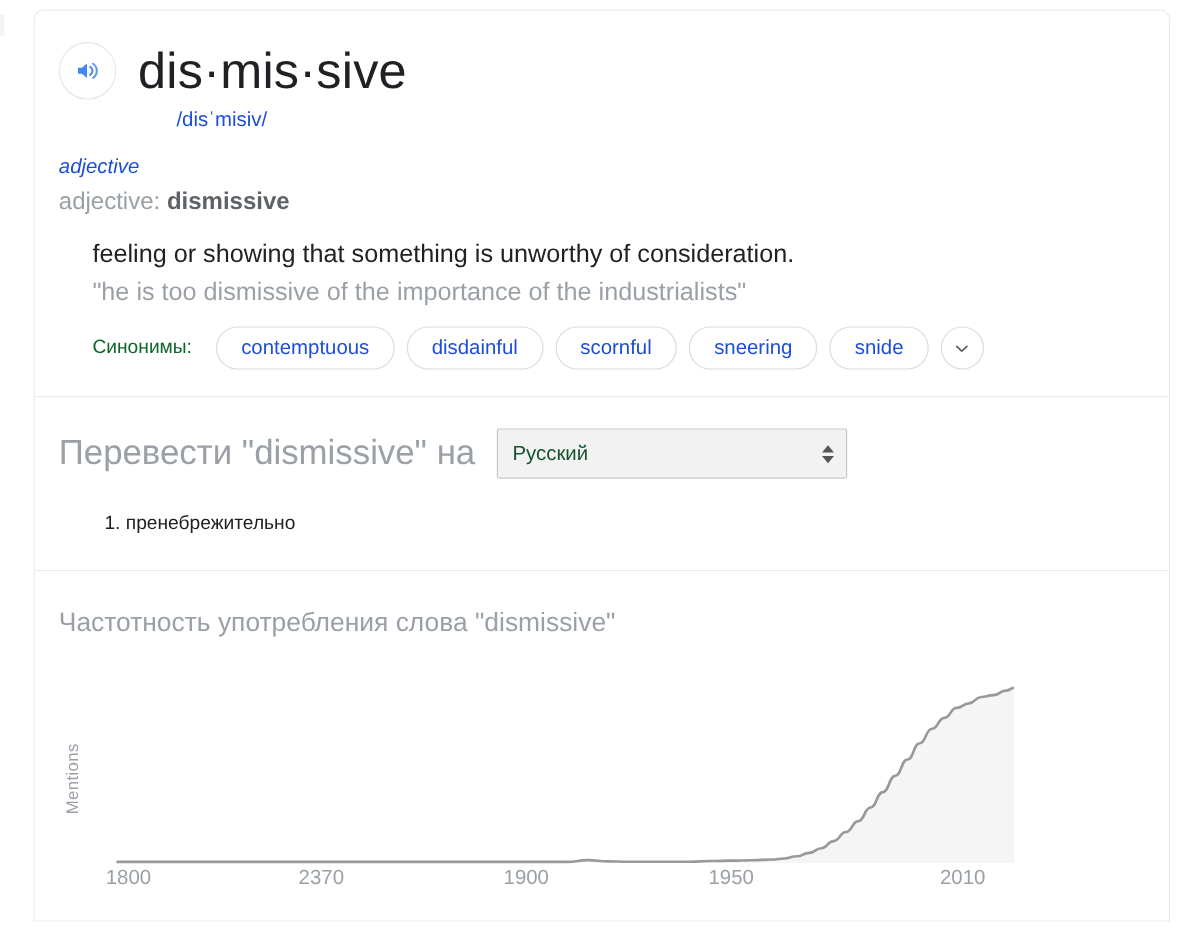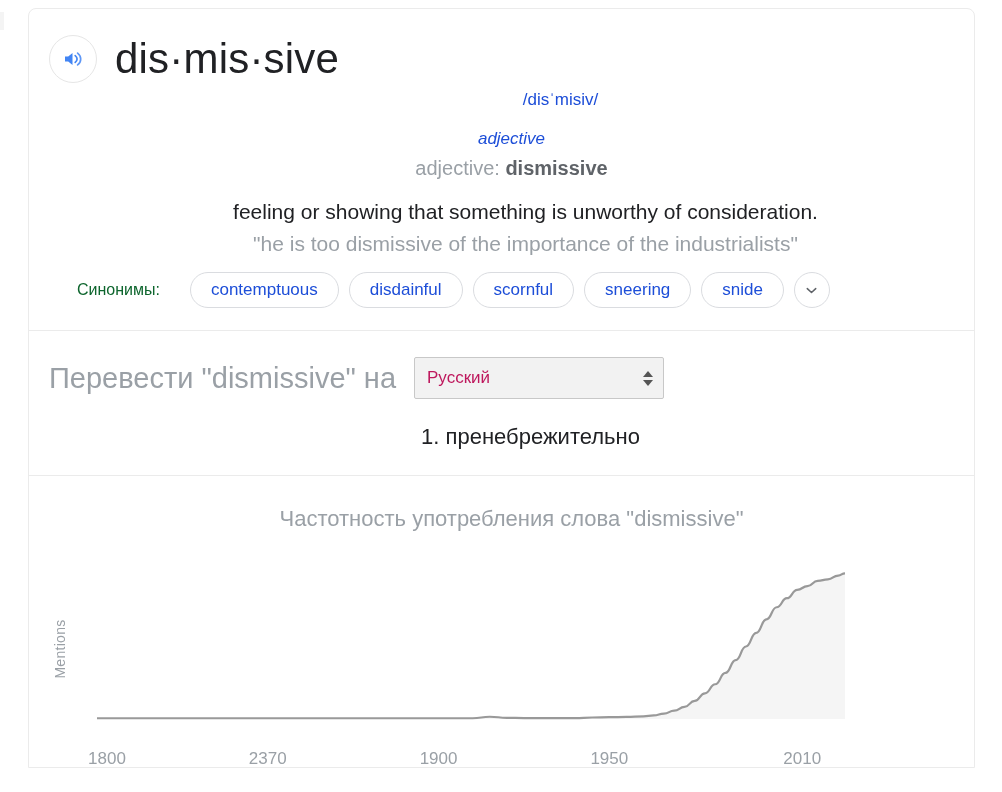--- a/index.html
+++ b/index.html
@@ -32,21 +32,20 @@
     background: #ffffff;
     border: 1px solid #ebebeb;
     border-radius: 8px 8px 0 0;
     box-sizing: border-box;
     overflow: hidden;
   }
 
   .section {
     position: relative;
     box-sizing: border-box;
-    text-align: center;
   }
 
   .divider {
     height: 1px;
     background: #ebebeb;
     width: 100%;
   }
 
   
   .sec-head {
@@ -125,21 +124,21 @@
   
   .syn-row {
     display: flex;
     align-items: center;
     margin: 14px 0 22px 48px;
     flex-wrap: nowrap;
   }
   .syn-label {
     font-size: 16px;
     color: #0d652d;
-    margin-right: 30px;
+    margin-right: 20px;
     white-space: nowrap;
   }
   .chip {
     border: 1px solid #dadce0;
     border-radius: 18px;
     padding: 7px 20px;
     font-size: 17px;
     color: #1d4ed8;
     background: #fff;
     margin-right: 10px;
@@ -169,33 +168,33 @@
     margin-left: 20px;
   }
   .translate-title {
     font-size: 29px;
     color: #9aa0a6;
     line-height: 36px;
     white-space: nowrap;
     margin-right: 18px;
   }
   .lang-select {
-    width: 250px;
+    width: 292px;
     height: 42px;
     box-sizing: border-box;
     border: 1px solid #c8c8c8;
     border-radius: 2px;
     background: #f2f2f2;
     display: flex;
     align-items: center;
     justify-content: space-between;
     padding: 0 10px 0 12px;
     cursor: pointer;
     font-size: 17px;
-    color: #be185d;
+    color: #14532d;
   }
   .lang-select .arrows {
     display: flex;
     flex-direction: column;
     align-items: center;
     justify-content: center;
     gap: 3px;
   }
   .tri-up {
     width: 0; height: 0;
@@ -204,21 +203,21 @@
     border-bottom: 6px solid #555;
   }
   .tri-down {
     width: 0; height: 0;
     border-left: 5px solid transparent;
     border-right: 5px solid transparent;
     border-top: 6px solid #555;
   }
   .translation-item {
     margin: 26px 0 0 58px;
-    font-size: 22px;
+    font-size: 16px;
     color: #202124;
     line-height: 24px;
   }
 
   
   .sec-chart {
     padding: 26px 0 30px 0;
   }
   .chart-title {
     font-size: 22px;
@@ -257,21 +256,20 @@
     width: 748px;
     height: 157px;
   }
   .plot svg { display: block; }
   .xticks {
     position: absolute;
     left: 48px;
     top: 158px;
     width: 748px;
     height: 26px;
-    margin-top: 27px;
   }
   .xtick {
     position: absolute;
     font-size: 17px;
     color: #9aa0a6;
     transform: translateX(-50%);
     white-space: nowrap;
     top: 0;
   }
   .page-edge-left {

